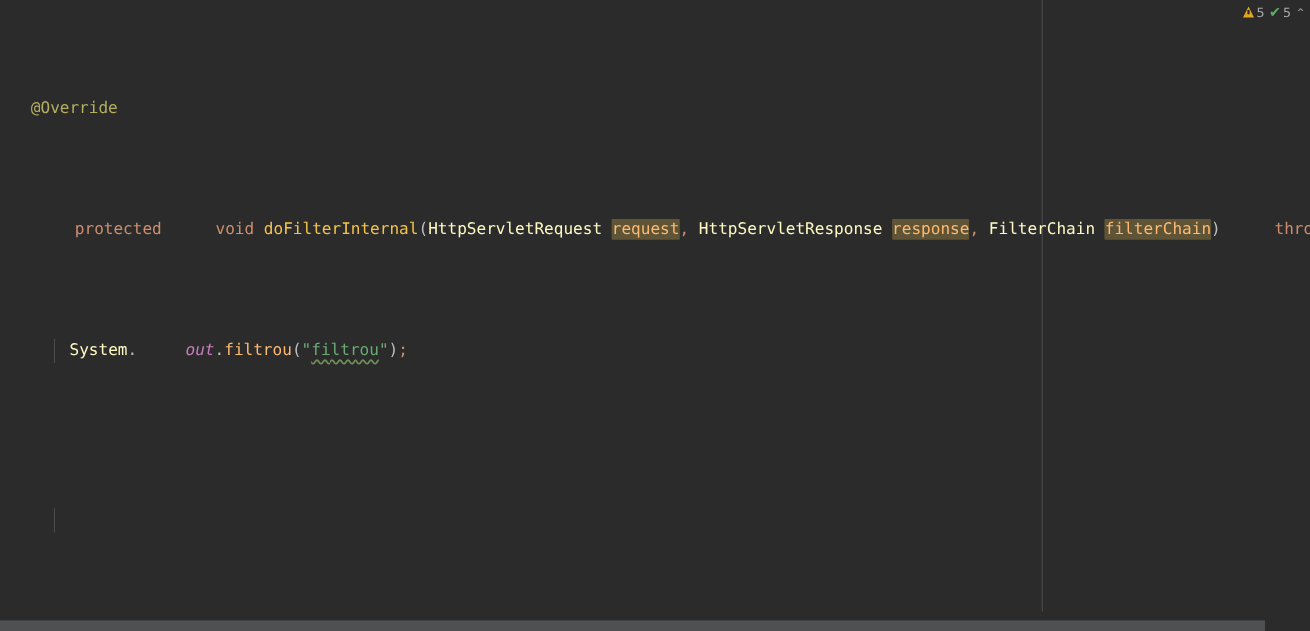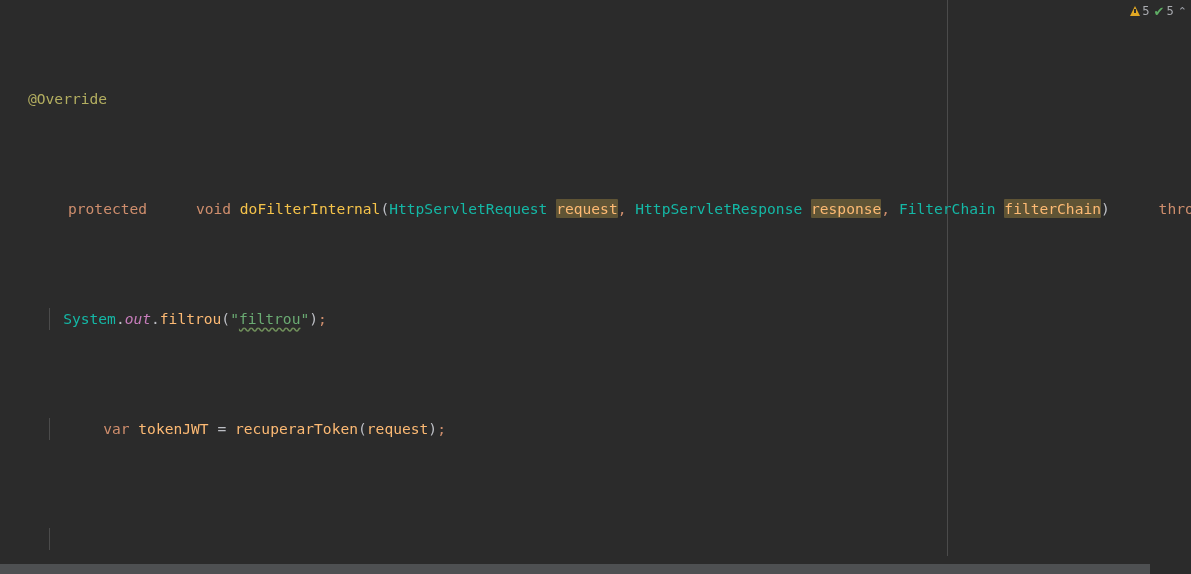--- a/index.html
+++ b/index.html
@@ -62,23 +62,23 @@
     height: 22px;
     width: 1px;
     background: #4b4b4b;
   }
   .g1 { left: 49px; }
 
   
   .kw       { color: #cf8e6d; margin-left: 40px; }            
   .anno     { color: #b3ae60; }            
   .mdeclY   { color: #f5c34a; text-align: right; }            
-  .type     { color: #14b8a6; }            
+  .type     { color: #fef9c3; }            
   .ident    { color: #fdba74; }            
-  .stat     { color: #c77dbb; font-style: italic; }  
+  .stat     { color: #c77dbb; font-style: italic; margin-left: 44px; }  
   .str      { color: #6aab73; }            
   .punc     { color: #bcbec4; }
   .semi     { color: #cf8e6d; }            
   .op       { color: #bcbec4; }
 
   
   .idhl {
     background: #5f5435;
     border-radius: 1px;
     padding: 1px 0;
@@ -172,21 +172,20 @@
     
     <div class="line"><span class="anno">@Override</span></div>
 
     
     <div class="line"><span class="kw">protected</span><span class="punc"> </span><span class="kw">void</span><span class="punc"> </span><span class="mdeclY">doFilterInternal</span><span class="punc">(</span><span class="type">HttpServletRequest</span><span class="punc"> </span><span class="ident idhl">request</span><span class="semi">,</span><span class="punc"> </span><span class="type">HttpServletResponse</span><span class="punc"> </span><span class="ident idhl">response</span><span class="semi">,</span><span class="punc"> </span><span class="type">FilterChain</span><span class="punc"> </span><span class="ident idhl">filterChain</span><span class="punc">)</span><span class="punc"> </span><span class="kw">throws</span><span class="punc"> </span><span class="type">ServletException</span></div>
 
     
     <div class="line"><span class="guide g1"></span><span>    </span><span class="type">System</span><span class="punc">.</span><span class="stat">out</span><span class="punc">.</span><span class="ident">filtrou</span><span class="punc">(</span><span class="str"><span>"</span><span class="typo">filtrou</span><span>"</span></span><span class="punc">)</span><span class="semi">;</span></div>
 
     
-    <div class="line"><span class="guide g1"></span><span>    </span><span class="kw">var</span><span> </span><span class="ident">tokenJWT</span><span> </span><span class="op">=</span><span> </span><span class="ident">recuperarToken</span><span class="punc">(</span><span class="ident">request</span><span class="punc">)</span><span class="semi">;</span></div>
 
     
     <div class="line"><span class="guide g1"></span></div>
 
     
     
 
     
     
 

